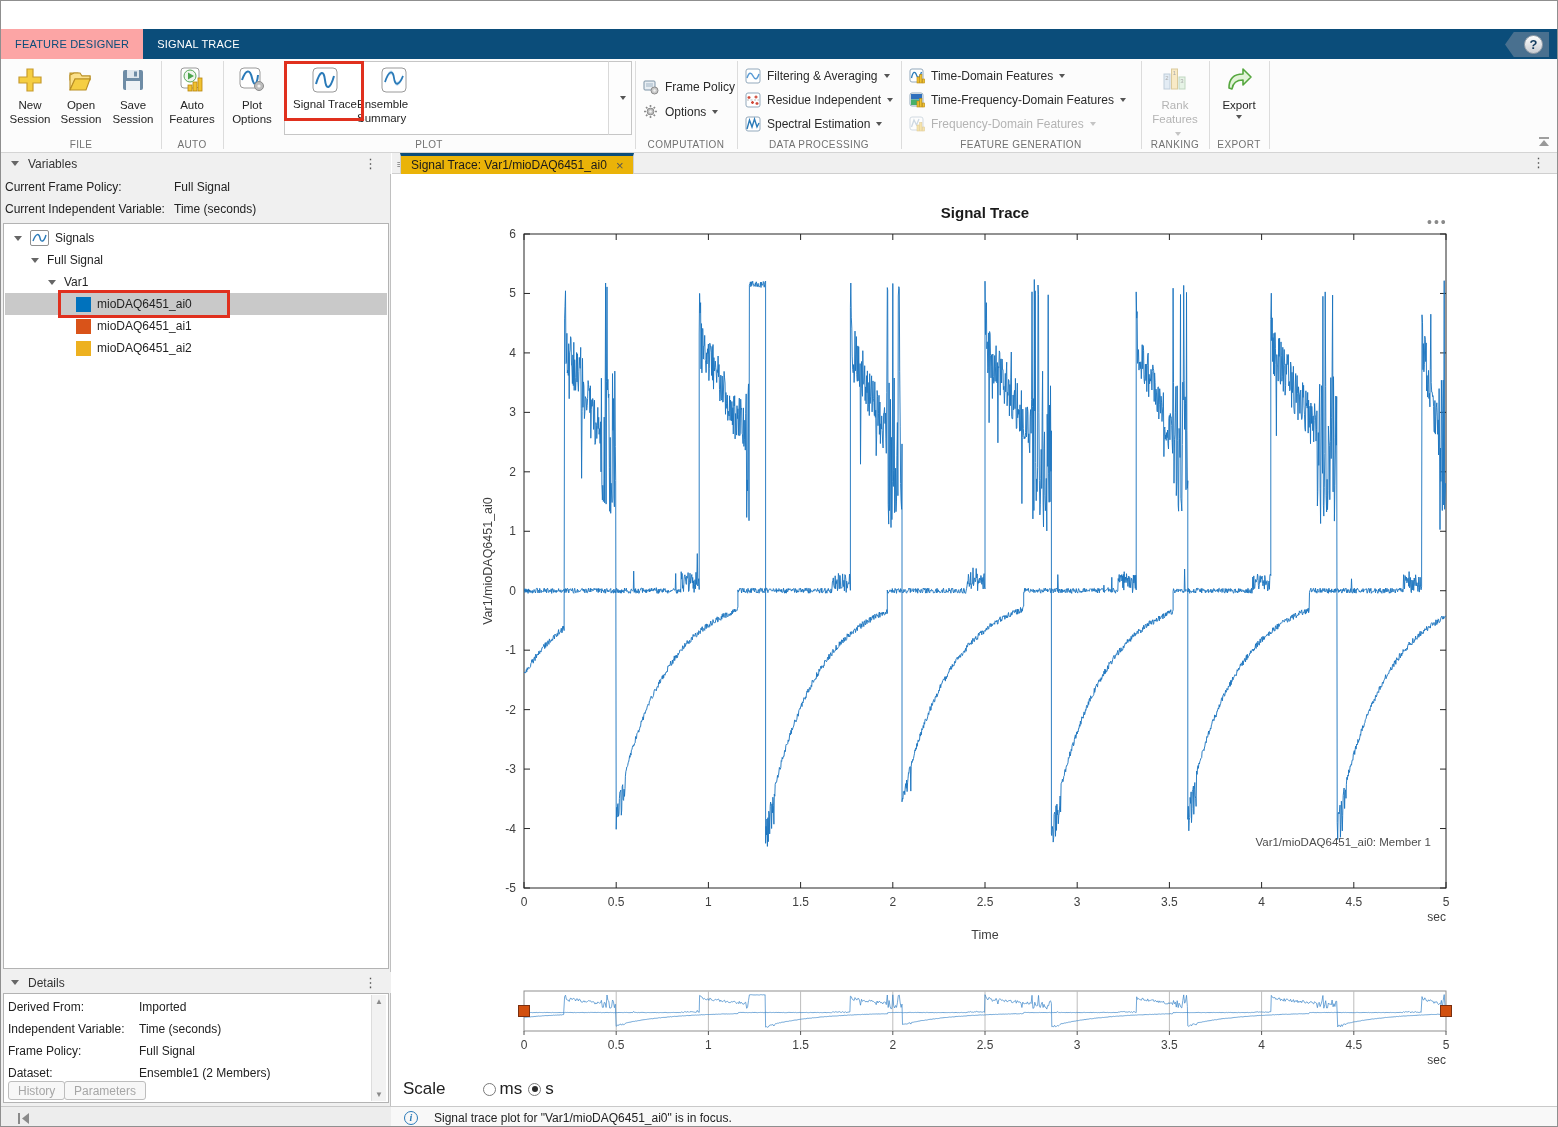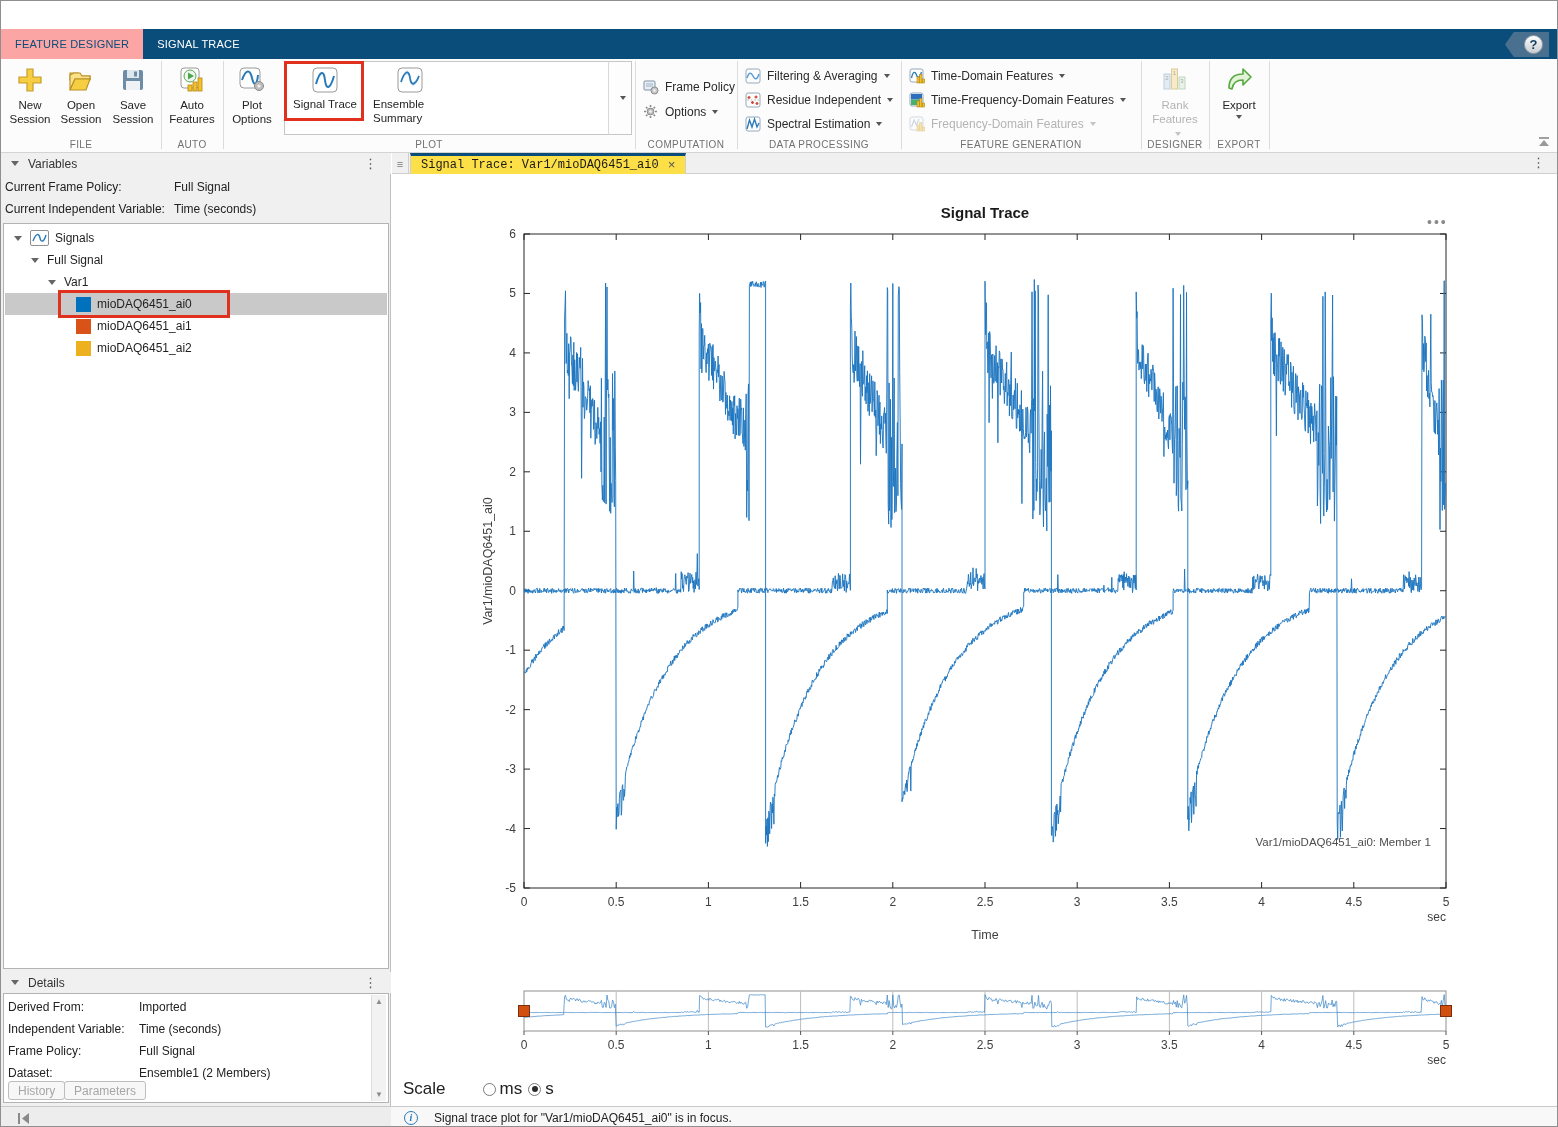--- a/index.html
+++ b/index.html
@@ -58,21 +58,21 @@
   #details-box { left:2px; top:840px; width:386px; height:110px; background:#fff; border:1px solid #b3b3b3; }
   .drow { position:absolute; left:4px; height:22px; display:flex; align-items:center; font-size:12px; color:#222; width:360px; }
   .drow .lab { width:131px; }
   .dbtn { position:absolute; height:19px; padding:0 9px; border:1px solid #bdbdbd; border-radius:3px; background:#f7f7f7; color:#a6a6a6; font-size:12px; display:flex; align-items:center; }
   #dscroll { position:absolute; right:2px; top:1px; width:15px; height:106px; background:#f2f2f2; border-left:1px solid #ddd; }
   .scr-arrow { position:absolute; left:3px; font-size:8px; color:#8a8a8a; }
 
   
   #docbar { left:391px; top:152px; width:1167px; height:21px; background:#f0f0f0; border-bottom:1px solid #cfcfcf; }
   #doc-burger { left:0; top:0; width:17px; height:21px; border-right:1px solid #cfcfcf; color:#777; font-size:11px; display:flex; align-items:center; justify-content:center; }
-  #doc-tab { left:18px; top:0; height:21px; background:#fde047; border-top:3px solid #0b4d7a; border-right:1px solid #cfcfcf; border-left:1px solid #cfcfcf; display:flex; align-items:center; padding:0 10px; font-size:12px; color:#1a1a1a;font-family:Liberation Mono, monospace; }
+  #doc-tab { left:8px; top:0; height:21px; background:#eab308; border-top:3px solid #0b4d7a; border-right:1px solid #cfcfcf; border-left:1px solid #cfcfcf; display:flex; align-items:center; padding:0 10px; font-size:12px; color:#1a1a1a; }
   #doc-close { margin-left:9px; color:#555; font-size:13px; }
   #doc-kebab { left:1140px; top:2px; color:#555; font-size:13px; }
   #plot-region { left:391px; top:173px; width:1167px; height:932px; background:#fff; }
   #plot-title { left:0; top:30px; width:1186px; text-align:center; font-size:15px; font-weight:bold; color:#1a1a1a; }
   #plot-dots { left:1035px; top:40px; color:#8a8a8a; font-size:14px; letter-spacing:2px; }
   #scale-row { left:11px; top:905px; display:flex; align-items:center; font-size:17px; color:#222; }
   .radio { width:13px; height:13px; border:1px solid #7a7a7a; border-radius:50%; background:#fff; display:inline-flex; align-items:center; justify-content:center; margin-right:4px; }
   .radio .dot { width:6px; height:6px; border-radius:50%; background:#2b2b2b; }
 
   
@@ -166,21 +166,21 @@
     <div class="abs" id="gallery"></div>
     <div class="abs gbtn" style="left:288px;width:72px;z-index:5">
       <span class="ic">
         <svg width="28" height="28" viewBox="0 0 28 28">
             <rect x="2" y="2" width="24" height="24" rx="4" fill="#fff" stroke="#9a9a9a"></rect>
             <path d="M5 18 C9 4 13 4 14 14 C15 24 19 24 23 10" fill="none" stroke="#2a7ab8" stroke-width="2"></path>
           </svg>
       </span>
       <span>Signal Trace</span>
     </div>
-    <div class="abs gbtn" style="left:372px;width:74px;z-index:5">
+    <div class="abs gbtn" style="left:356px;width:74px;z-index:5">
       <span class="ic">
         <svg width="28" height="28" viewBox="0 0 28 28">
             <rect x="2" y="2" width="24" height="24" rx="4" fill="#fff" stroke="#9a9a9a"></rect>
             <path d="M5 18 C9 6 13 6 14 14 C15 22 19 22 23 12 L23 8 C19 18 15 18 14 10 C13 2 9 2 5 14 Z" fill="#bcd9f0" opacity=".8"></path>
             <path d="M5 16 C9 4 13 4 14 12 C15 20 19 20 23 10" fill="none" stroke="#2a7ab8" stroke-width="1.8"></path>
           </svg>
       </span>
       <span>Ensemble Summary</span>
     </div>
     <div class="abs" id="gallery-dd">
@@ -298,21 +298,21 @@
             <rect x="3" y="8" width="6" height="15" fill="#cfe0ef" stroke="#8fa8c0"></rect>
             <rect x="10.5" y="3" width="6" height="20" fill="#f5dd9b" stroke="#c0a24e"></rect>
             <rect x="18" y="11" width="6" height="12" fill="#d5ecd5" stroke="#8fb98f"></rect>
             <text x="6" y="13.5" font-size="6" fill="#666" text-anchor="middle">2</text>
             <text x="13.5" y="8.5" font-size="6" fill="#666" text-anchor="middle">1</text>
             <text x="21" y="16.5" font-size="6" fill="#666" text-anchor="middle">3</text>
           </svg>
       </span>
       <span><span>Rank Features</span> <span class="caret"></span></span>
     </div>
-    <div class="abs seclabel" style="left:1140px;width:68px">DESIGNER</div>
+    <div class="abs seclabel" style="left:1140px;width:68px">RANKING</div>
     <div class="abs vsep" style="left:1208px"></div>
 
     <div class="abs bigbtn" style="left:1212px;width:52px">
       <span class="ic">
         <svg width="30" height="30" viewBox="0 0 30 30">
             <path d="M5 23 C5 13 11 9 19 9 L19 4 L27 12 L19 20 L19 15 C13 15 9 17 8 24 Z" fill="#e2f3d8" stroke="#55a73e" stroke-width="1.6" stroke-linejoin="round"></path>
           </svg>
       </span>
       <span>Export</span>
       <span class="caret" style="margin:2px 0 0 0"></span>

